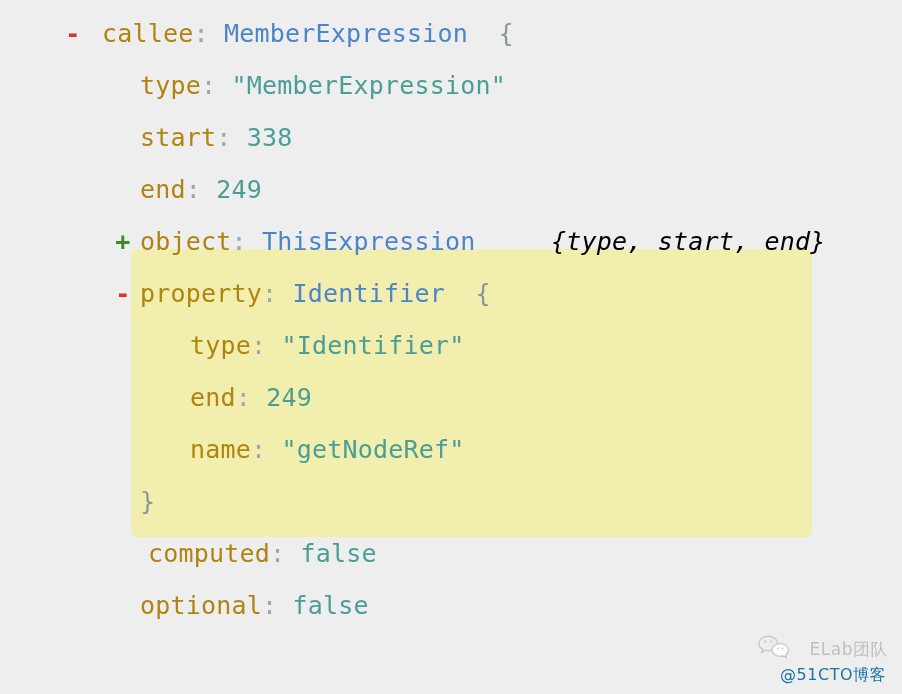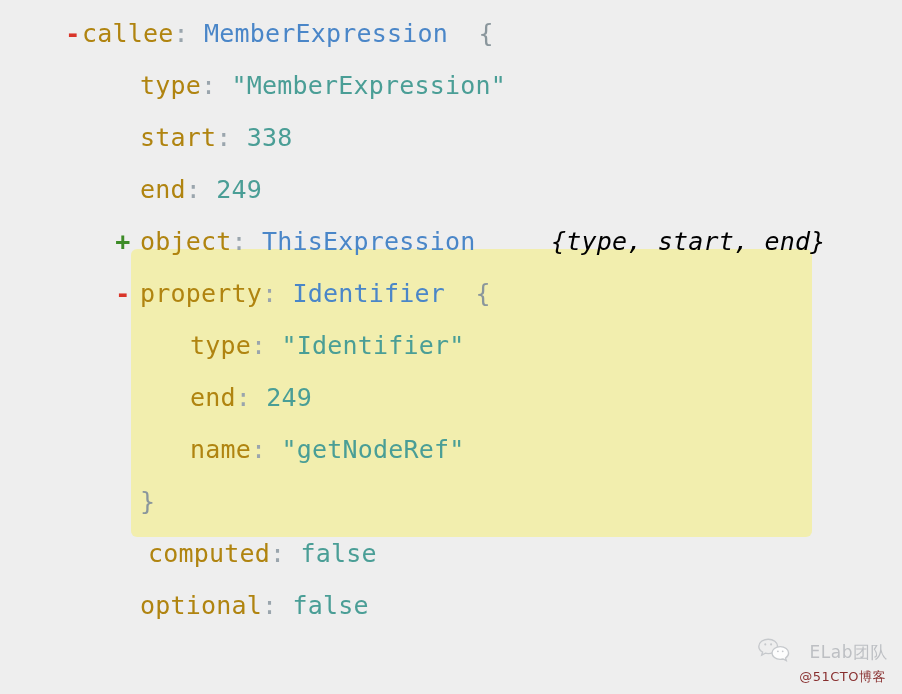--- a/index.html
+++ b/index.html
@@ -95,37 +95,37 @@
     align-items: center;
     gap: 19px;
   }
   .wm-icon { display: block; }
   .wm-name {
     font-size: 17px;
     color: #b9bcc0;
     letter-spacing: 0.5px;
   }
   .wm-sub {
-    font-size: 13px;
-    color: #7f1d1d;
+    font-size: 16px;
+    color: #0369a1;
     letter-spacing: 0.5px;
     margin-top: 1px;
     margin-right: 2px;
     margin-left: 40px;
   }
 </style>
 </head>
 <body>
 
 <div id="ast-viewer">
 
   <div class="highlight-band"></div>
 
   <div class="rows">
-      <div class="ast-row"><span class="toggle minus" style="left: 62px;">-</span><span class="row-content" style="left: 82px;"><span class="k-key">callee</span><span class="k-colon">:</span><span class="sp"> </span><span class="k-type">MemberExpression</span><span class="sp">  </span><span class="k-brace">{</span></span></div>
+      <div class="ast-row"><span class="toggle minus" style="left: 62px;">-</span><span class="row-content" style="left: 102px;"><span class="k-key">callee</span><span class="k-colon">:</span><span class="sp"> </span><span class="k-type">MemberExpression</span><span class="sp">  </span><span class="k-brace">{</span></span></div>
       <div class="ast-row"><span class="row-content" style="left: 140px;"><span class="k-key">type</span><span class="k-colon">:</span><span class="sp"> </span><span class="k-val">"MemberExpression"</span></span></div>
       <div class="ast-row"><span class="row-content" style="left: 140px;"><span class="k-key">start</span><span class="k-colon">:</span><span class="sp"> </span><span class="k-val">338</span></span></div>
       <div class="ast-row"><span class="row-content" style="left: 140px;"><span class="k-key">end</span><span class="k-colon">:</span><span class="sp"> </span><span class="k-val">249</span></span></div>
       <div class="ast-row"><span class="toggle plus" style="left: 112px;">+</span><span class="row-content" style="left: 140px;"><span class="k-key">object</span><span class="k-colon">:</span><span class="sp"> </span><span class="k-type">ThisExpression</span><span class="sp">  </span><span class="k-prev">{type, start, end}</span></span></div>
       <div class="ast-row"><span class="toggle minus" style="left: 112px;">-</span><span class="row-content" style="left: 140px;"><span class="k-key">property</span><span class="k-colon">:</span><span class="sp"> </span><span class="k-type">Identifier</span><span class="sp">  </span><span class="k-brace">{</span></span></div>
       <div class="ast-row"><span class="row-content" style="left: 190px;"><span class="k-key">type</span><span class="k-colon">:</span><span class="sp"> </span><span class="k-val">"Identifier"</span></span></div>
       <div class="ast-row"><span class="row-content" style="left: 190px;"><span class="k-key">end</span><span class="k-colon">:</span><span class="sp"> </span><span class="k-val">249</span></span></div>
       <div class="ast-row"><span class="row-content" style="left: 190px;"><span class="k-key">name</span><span class="k-colon">:</span><span class="sp"> </span><span class="k-val">"getNodeRef"</span></span></div>
       <div class="ast-row"><span class="row-content" style="left: 140px;"><span class="k-brace">}</span></span></div>
       <div class="ast-row"><span class="row-content" style="left: 148px;"><span class="k-key">computed</span><span class="k-colon">:</span><span class="sp"> </span><span class="k-val">false</span></span></div>

